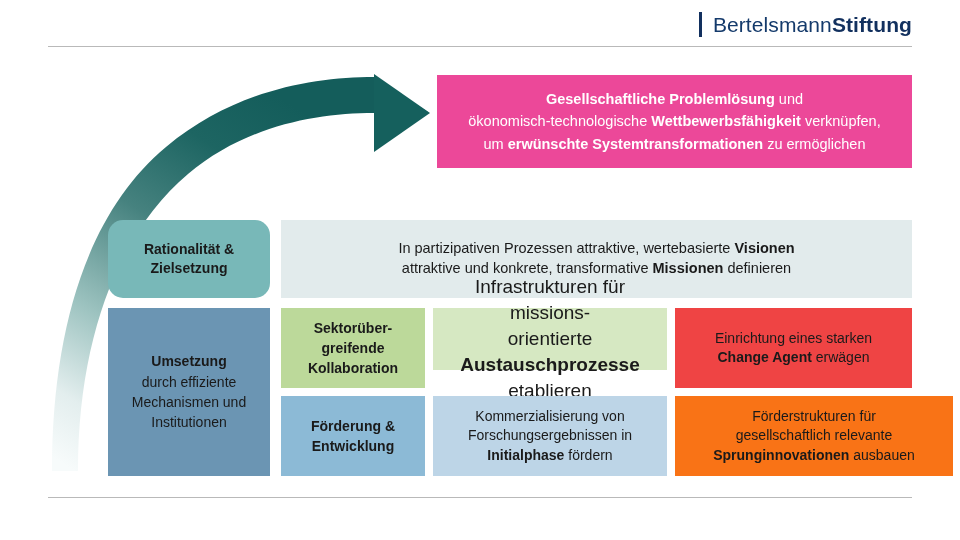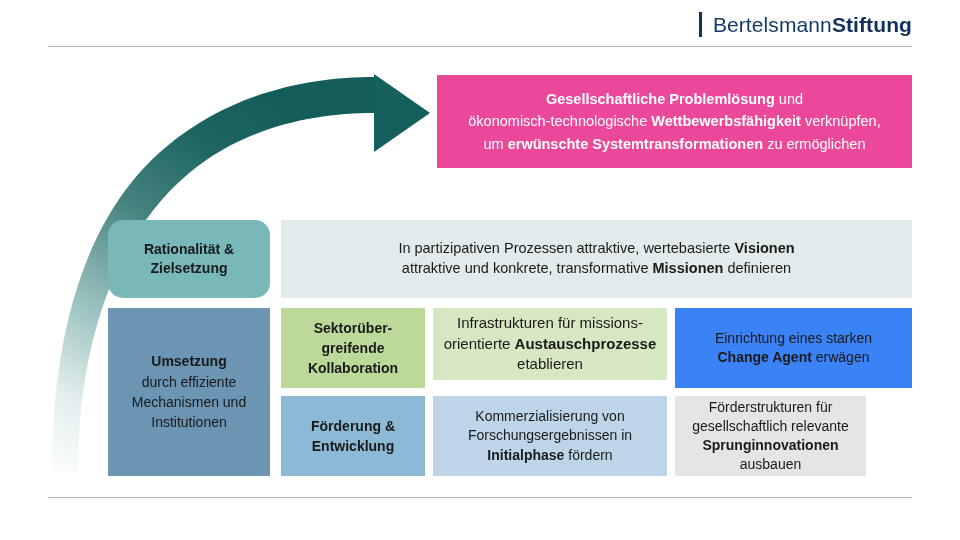--- a/index.html
+++ b/index.html
@@ -62,40 +62,40 @@
     left:281px;top:220px;width:631px;height:78px;
     background:#e2ebec;font-size:14.5px;
   }
 
   
   #lbl-sektor{
     left:281px;top:308px;width:144px;height:80px;
     background:#bcd99a;font-size:14px;font-weight:700;line-height:1.45;
   }
   #cell-infra{
-    left:433px;top:308px;width:234px;height:72px;
-    background:#d6e8c2;font-size:15px;
+    left:433px;top:308px;width:234px;height:62px;
+    background:#d6e8c2;font-size:19px;
   }
   #cell-change{
     left:675px;top:308px;width:237px;height:80px;
-    background:#3b82f6;font-size:14px;
+    background:#ef4444;font-size:14px;
   }
 
   
   #lbl-foerderung{
     left:281px;top:396px;width:144px;height:80px;
     background:#8cbad6;font-size:14px;font-weight:700;line-height:1.45;
   }
   #cell-kommerz{
     left:433px;top:396px;width:234px;height:80px;
     background:#bdd5e7;font-size:14px;align-items:center;
   }
   #cell-sprung{
-    left:675px;top:396px;width:191px;height:80px;
-    background:#e5e5e5;font-size:14px;
+    left:675px;top:396px;width:278px;height:80px;
+    background:#f97316;font-size:14px;
   }
 </style>
 </head>
 <body>
 
 <div id="slide">
 
   <div class="logo">
     <span class="logo-bar"></span>
     <span class="logo-light">Bertelsmann</span>

